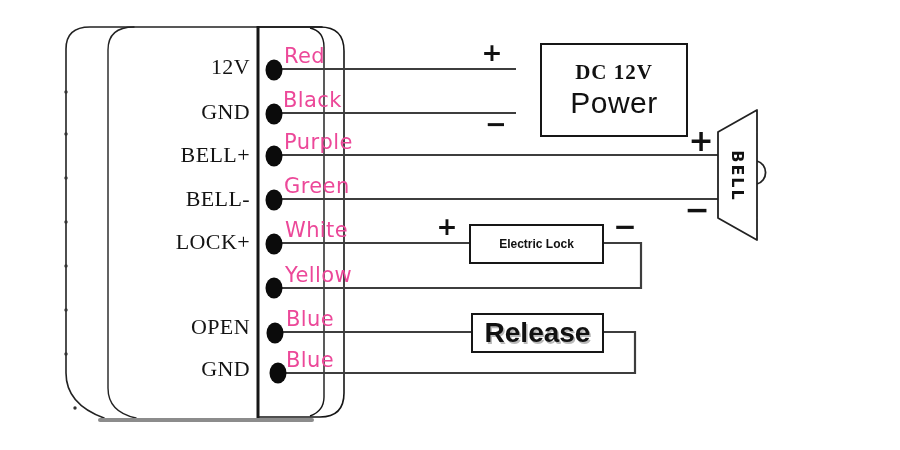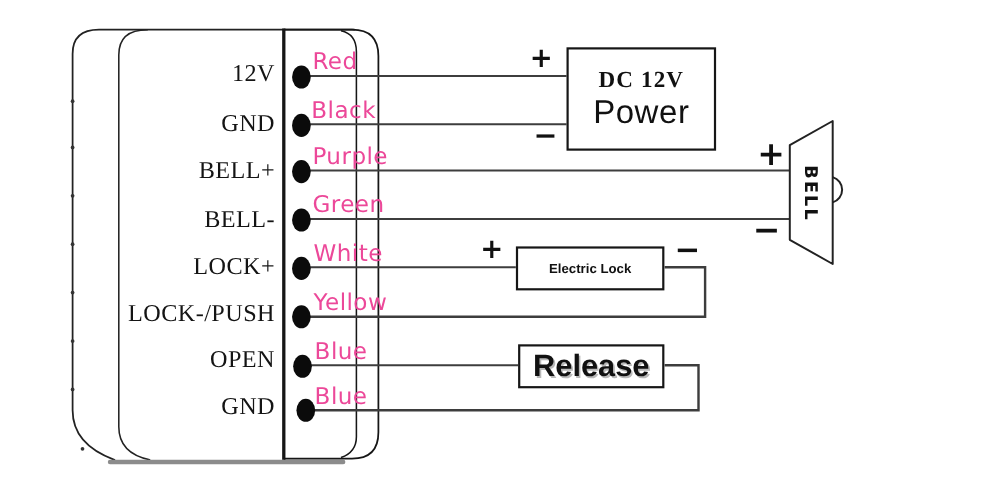--- a/index.html
+++ b/index.html
@@ -84,34 +84,33 @@
       <path d="M757,161 a12,12 0 0 1 0,23"></path>
       <path d="M718,132 L757,110 V240 L718,218 Z"></path>
     </g>
   </svg>
 
   <div class="tlabel" style="top:57px">12V</div>
   <div class="tlabel" style="top:102px">GND</div>
   <div class="tlabel" style="top:145px">BELL+</div>
   <div class="tlabel" style="top:232px">LOCK+</div>
   <div class="tlabel" style="top:189px">BELL-</div>
-  <div class="tlabel" style="top:275px">LOCK-/PUSH</div>
   <div class="tlabel" style="top:317px">OPEN</div>
   <div class="tlabel" style="top:359px">GND</div>
 
   <div class="wlabel" style="left:284px;top:45px">Red</div>
   <div class="wlabel" style="left:283px;top:89px">Black</div>
   <div class="wlabel" style="left:284px;top:131px">Purple</div>
   <div class="wlabel" style="left:284px;top:175px">Green</div>
   <div class="wlabel" style="left:285px;top:219px">White</div>
   <div class="wlabel" style="left:285px;top:264px">Yellow</div>
   <div class="wlabel" style="left:286px;top:308px">Blue</div>
   <div class="wlabel" style="left:286px;top:349px">Blue</div>
 
-  <div class="box power-box" style="left:515px;top:43px;width:136px;height:94px">
+  <div class="box power-box" style="left:540px;top:43px;width:148px;height:94px">
     <div class="power-line1">DC 12V</div>
     <div class="power-line2">Power</div>
   </div>
 
   <div class="box lock-box" style="left:469px;top:224px;width:135px;height:40px">
     <span class="lock-text">Electric Lock</span>
   </div>
 
   <div class="box" style="left:471px;top:313px;width:133px;height:40px">
     <span class="release-text">Release</span>

